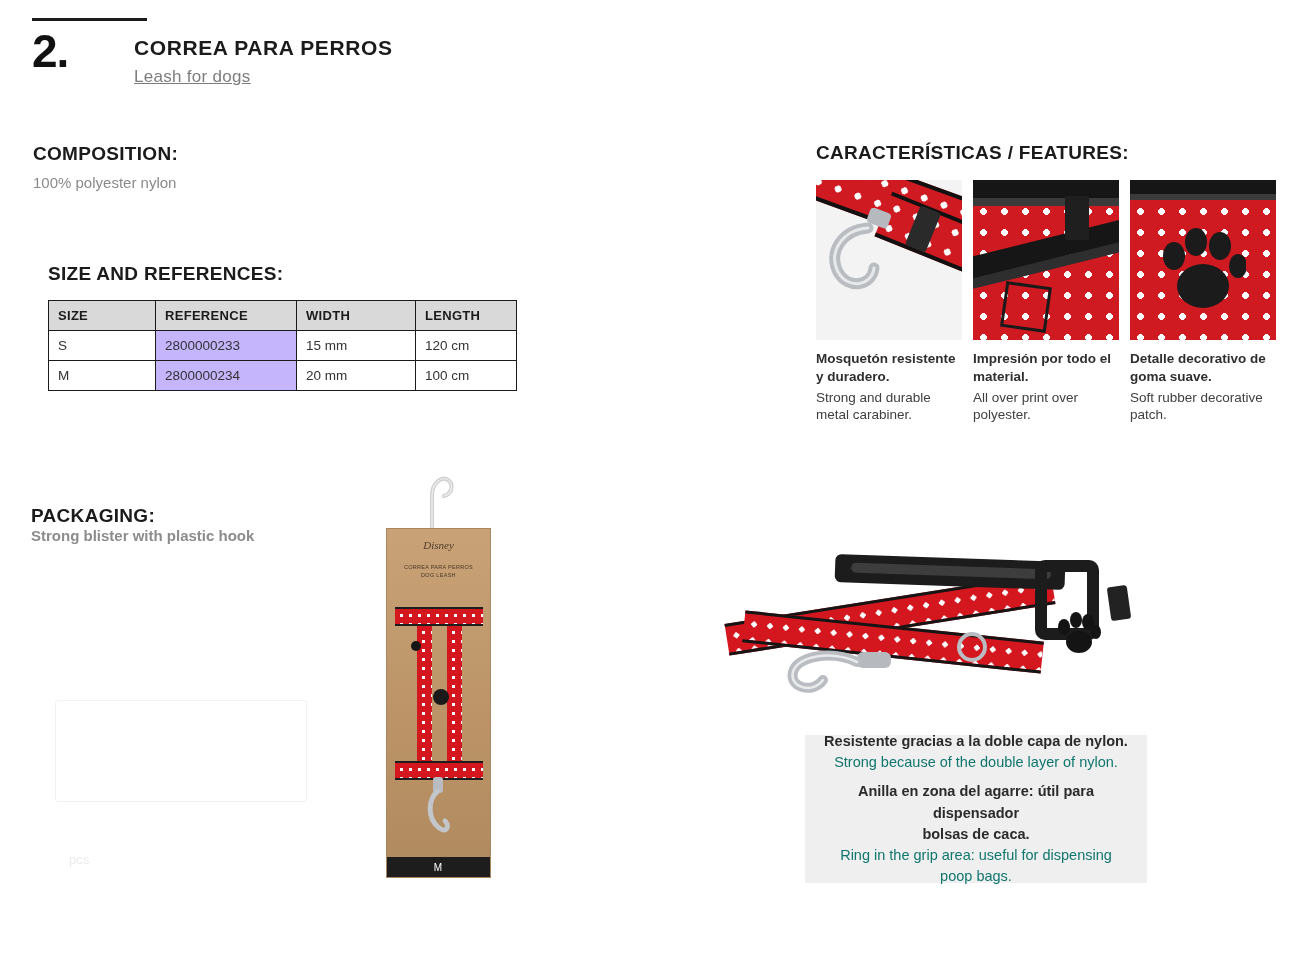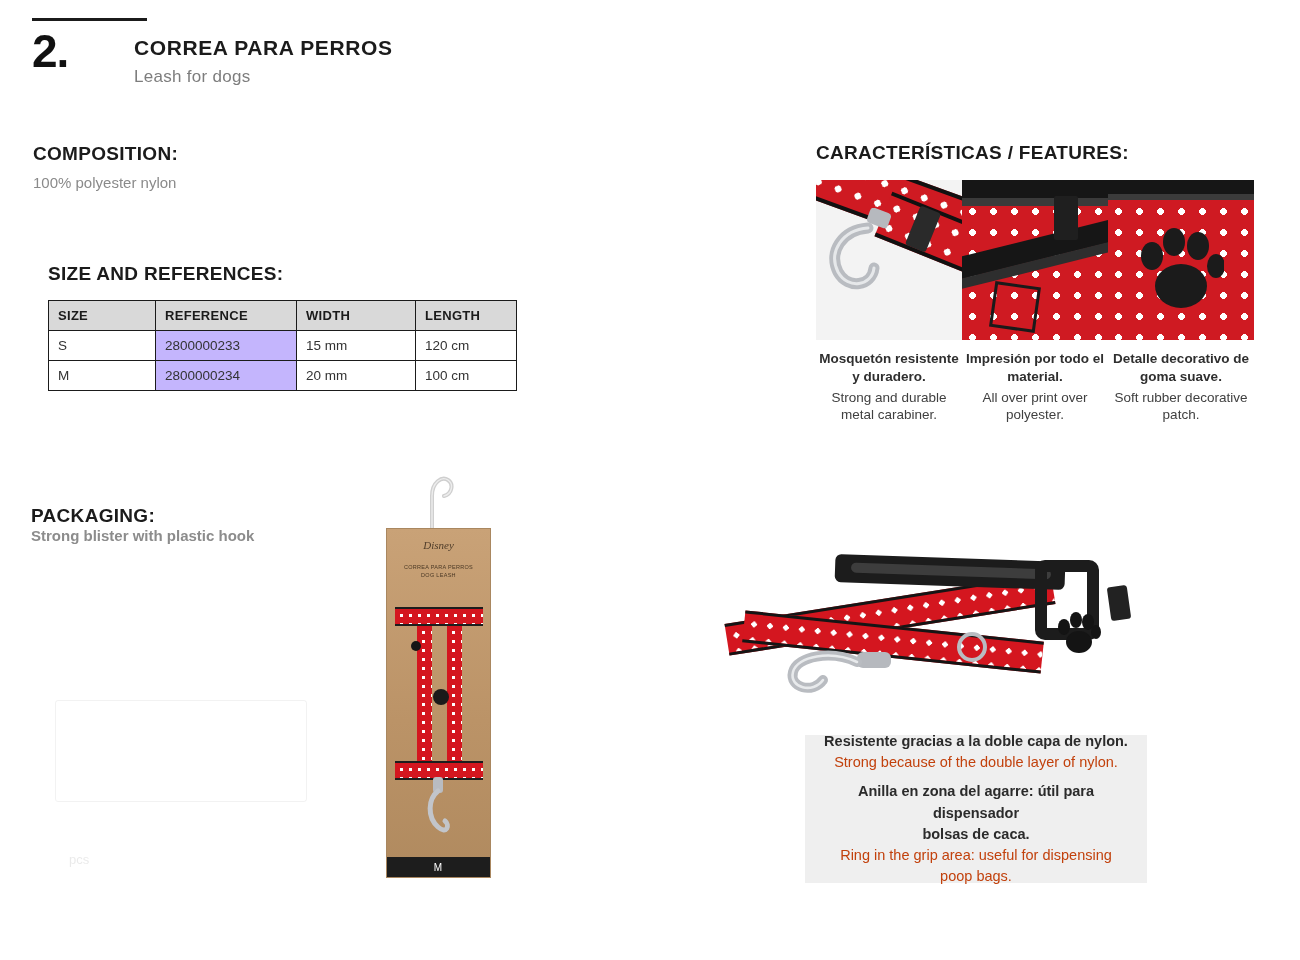--- a/index.html
+++ b/index.html
@@ -51,20 +51,21 @@
     letter-spacing: 0.6px;
     color: #1b1b1b;
   }
   .header .title-en {
     position: absolute;
     left: 102px;
     top: 49px;
     font-size: 17px;
     color: #7d7d7d;
     letter-spacing: 0.3px;
+    text-decoration: underline;
   }
 
   
   .sec-h {
     font-size: 19px;
     font-weight: bold;
     color: #1b1b1b;
     letter-spacing: 0.3px;
   }
   .sec-sub {
@@ -137,21 +138,21 @@
 
   
   .features { position: absolute; left: 816px; top: 142px; width: 450px; }
   .features .sec-h { margin-bottom: 0; }
   .feat-row {
     position: absolute;
     top: 38px;
     left: 0;
     width: 460px;
     display: flex;
-    text-align: center;
+    gap: 11px;
   }
   .feat { width: 146px; }
   .feat .photo {
     width: 146px;
     height: 160px;
     overflow: hidden;
     position: relative;
     background: #d21b22;
   }
   .feat .cap-es {
@@ -194,21 +195,21 @@
   }
   .note .l-b {
     font-size: 14.5px;
     font-weight: bold;
     color: #2b2b2b;
     text-align: center;
     line-height: 1.45;
   }
   .note .l-g {
     font-size: 14.5px;
-    color: #c2410c;
+    color: #0f766e;
     text-align: center;
     line-height: 1.45;
   }
 
   
   .blister {
     position: absolute;
     left: 372px;
     top: 470px;
     width: 130px;

